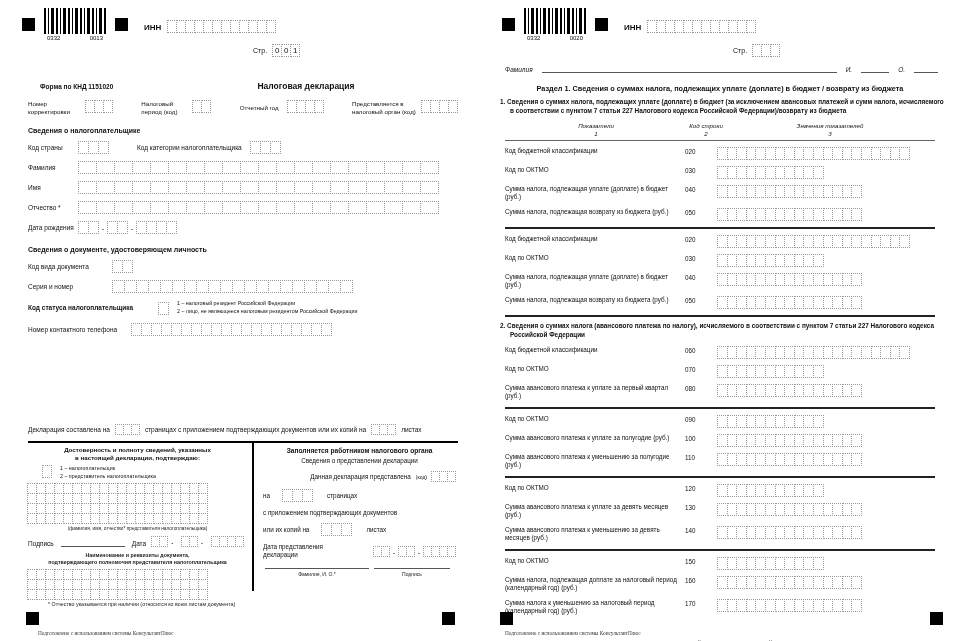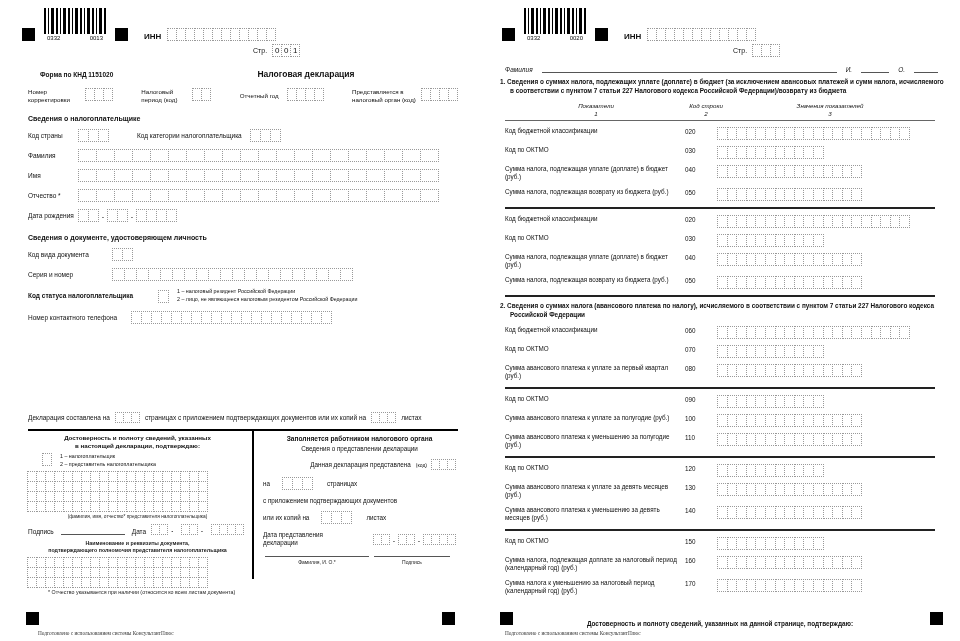--- a/index.html
+++ b/index.html
@@ -5,41 +5,41 @@
   *{margin:0;padding:0;box-sizing:border-box}
   html,body{width:960px;height:641px;background:#fff;color:#111;font-family:"Liberation Sans",sans-serif;overflow:hidden}
   body{position:relative}
   .page{position:absolute;top:0;width:480px;height:641px}
   #p1{left:0}
   #p2{left:480px}
 
   .sq{width:13px;height:13px;background:#000;flex:none}
   .abs-sq{position:absolute;width:13px;height:13px;background:#000}
 
-  .toprow{display:flex;align-items:flex-end;padding-top:8px;margin-left:22px}
+  .toprow{display:flex;align-items:center;padding-top:8px;margin-left:22px}
   .bc{margin:0 9px;text-align:center}
   .bars{width:62px;height:26px;background:repeating-linear-gradient(90deg,#000 0 2px,#fff 2px 4px,#000 4px 5px,#fff 5px 7px,#000 7px 10px,#fff 10px 12px)}
   .bcnum{font-size:6px;margin-top:1px;display:flex;justify-content:space-between;padding:0 3px}
   .innlab{font-weight:bold;font-size:8px;margin:5px 6px 0 16px}
   .inncells{margin-top:3px}
 
   .cells{display:inline-flex}
   .cell{width:10px;height:13px;border:1px dotted #999;margin-left:-1px;flex:none;text-align:center;font-size:8px;line-height:12px}
   .cells .cell:first-child{margin-left:0}
   .w9 .cell{width:9px;height:11px}
   .w11 .cell{width:11px}
   .w13 .cell{width:13px}
   .w19 .cell{width:19px}
   .p2c .cell{width:10.6px}
   .dot{margin:0 3px;font-weight:bold;align-self:center;font-size:7px}
 
   .strrow{display:flex;align-items:center;margin:3px 0 0 253px;font-size:7px}
   .strrow .cells{margin-left:5px}
 
-  .titleband{display:flex;margin-top:11px}
+  .titleband{display:flex;margin-top:23px}
   .formkind{margin-left:40px;width:118px;font-weight:bold;font-size:6.5px;padding-top:3px}
   .titles{flex:1;text-align:center;font-weight:bold;font-size:8.5px;line-height:1.45;margin-right:26px}
 
   .hdrfields{display:flex;margin:8px 22px 0 28px;justify-content:space-between}
   .hitem{display:flex;align-items:flex-start}
   .flabel{font-size:6.2px;line-height:1.2;margin-right:5px}
   .sect{font-weight:bold;font-size:7px;margin:12px 0 0 28px}
   .frow{display:flex;align-items:center;margin:7px 22px 0 28px;font-size:6.5px}
   .flbl{flex:none;font-size:6.5px;line-height:1.2}
   .notes{font-size:5.3px;line-height:1.5;margin-left:8px}
@@ -688,20 +688,21 @@
 
   <div class="famrow">
     <span>Фамилия</span>
     <span class="ulgrow"></span>
     <span>И.</span>
     <span class="ulsm"></span>
     <span>О.</span>
     <span class="ulsm" style="width:24px;margin-right:0"></span>
   </div>
 
+  <div class="r1title">Раздел 1. Сведения о суммах налога, подлежащих уплате (доплате) в бюджет / возврату из бюджета</div>
   <div class="subhead">1. Сведения о суммах налога, подлежащих уплате (доплате) в бюджет (за исключением авансовых платежей и сумм налога, исчисляемого в соответствии с пунктом 7 статьи 227 Налогового кодекса Российской Федерации)/возврату из бюджета</div>
 
   <div class="thead">
     <div class="thc1">
       <div>Показатели</div>
       <div>1</div>
     </div>
     <div class="thc2">
       <div>Код строки</div>
       <div>2</div>

